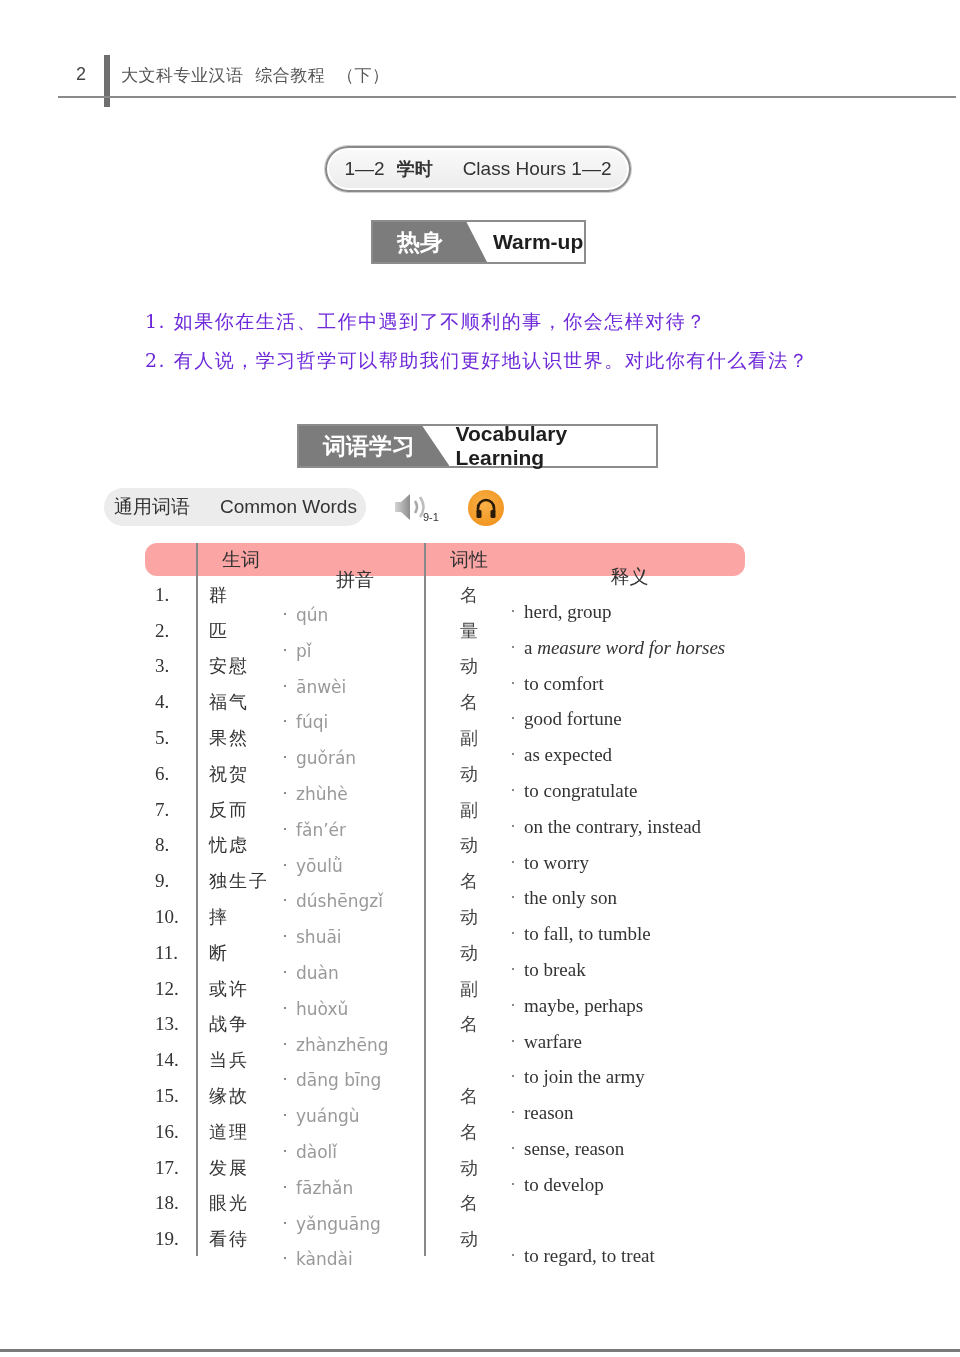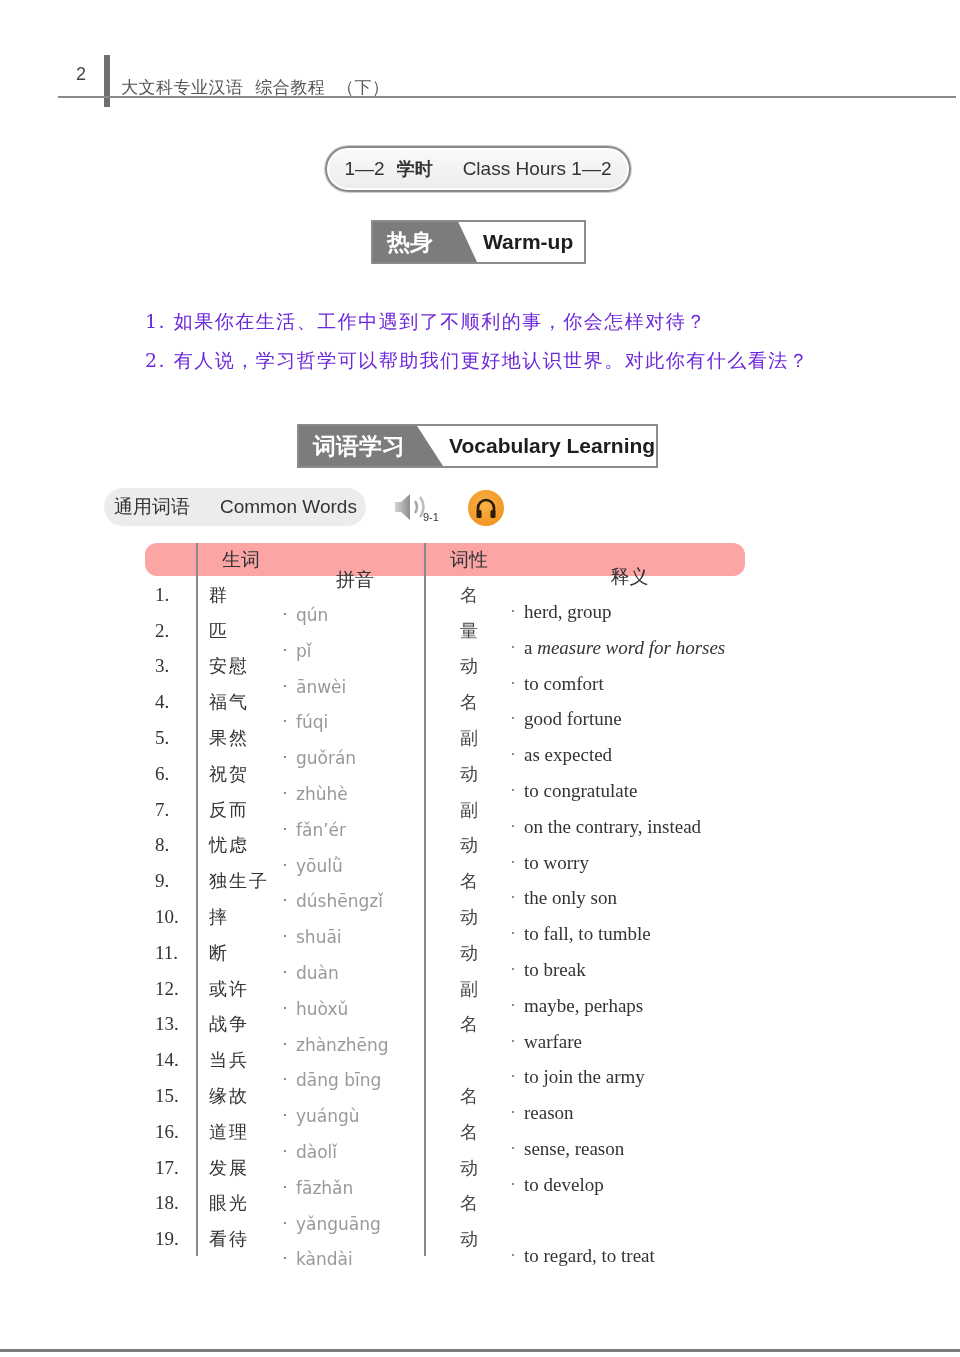--- a/index.html
+++ b/index.html
@@ -3,33 +3,33 @@
 <meta charset="utf-8">
 <style>
   html, body { margin: 0; padding: 0; background: #ffffff; }
   body { width: 960px; height: 1357px; position: relative; overflow: hidden;
          font-family: "DejaVu Serif", serif; color: #333; }
   .abs { position: absolute; }
 
   
   .page-num { left: 76px; top: 64px; font-family: "Liberation Sans", sans-serif; font-size: 18px; color: #444; }
   .header-bar { left: 104px; top: 55px; width: 6px; height: 52px; background: #6f6f6f; }
-  .header-title { left: 121px; top: 76px; font-family: "DejaVu Sans", sans-serif; font-size: 17px; color: #555; letter-spacing: 0.5px; white-space: pre; }
+  .header-title { left: 121px; top: 64px; font-family: "DejaVu Sans", sans-serif; font-size: 17px; color: #555; letter-spacing: 0.5px; white-space: pre; }
   .header-rule { left: 58px; top: 96px; width: 898px; height: 2px; background: #8a8a8a; }
 
   
   .hours-pill { left: 325px; top: 146px; width: 306px; height: 46px; border: 2px solid #8a8a8a; border-radius: 23px;
                 background: linear-gradient(#fafafa, #ececec); box-sizing: border-box; display: flex; align-items: center; justify-content: center;
                 font-family: "Liberation Sans", sans-serif; font-size: 19px; color: #333; box-shadow: inset 0 0 0 2px #ffffff, 0 0 0 1px #cfcfcf; gap: 8px; }
   .hours-pill .cn { font-weight: bold; margin: 0 22px 0 4px; font-family: "DejaVu Sans", sans-serif; font-size: 18px; }
 
   
   .banner { display: flex; border: 2px solid #8c8c8c; box-sizing: border-box; background: #fff; height: 44px; }
   .banner .cn { background: #7c7c7c; color: #fff; font-family: "DejaVu Sans", sans-serif; font-size: 23px; font-weight: bold;
-                display: flex; align-items: center; padding-left: 14px; position: relative;
+                display: flex; align-items: center; padding-left: 24px; position: relative;
                 clip-path: polygon(0 0, 82% 0, 100% 100%, 0 100%); }
   .banner .en { font-family: "Liberation Sans", sans-serif; font-weight: bold; font-size: 21px; color: #1e1e1e; display: flex; align-items: center; padding-left: 6px; }
   .warmup { left: 371px; top: 220px; width: 215px; }
   .warmup .cn { width: 90px; }
   .vocab { left: 297px; top: 424px; width: 361px; height: 44px; }
   .vocab .cn { width: 130px; }
 
   
   .questions { left: 145px; top: 302px; font-family: "DejaVu Serif", serif; font-size: 19px; color: #6d28d9; line-height: 39px; letter-spacing: 1.5px; }
 

